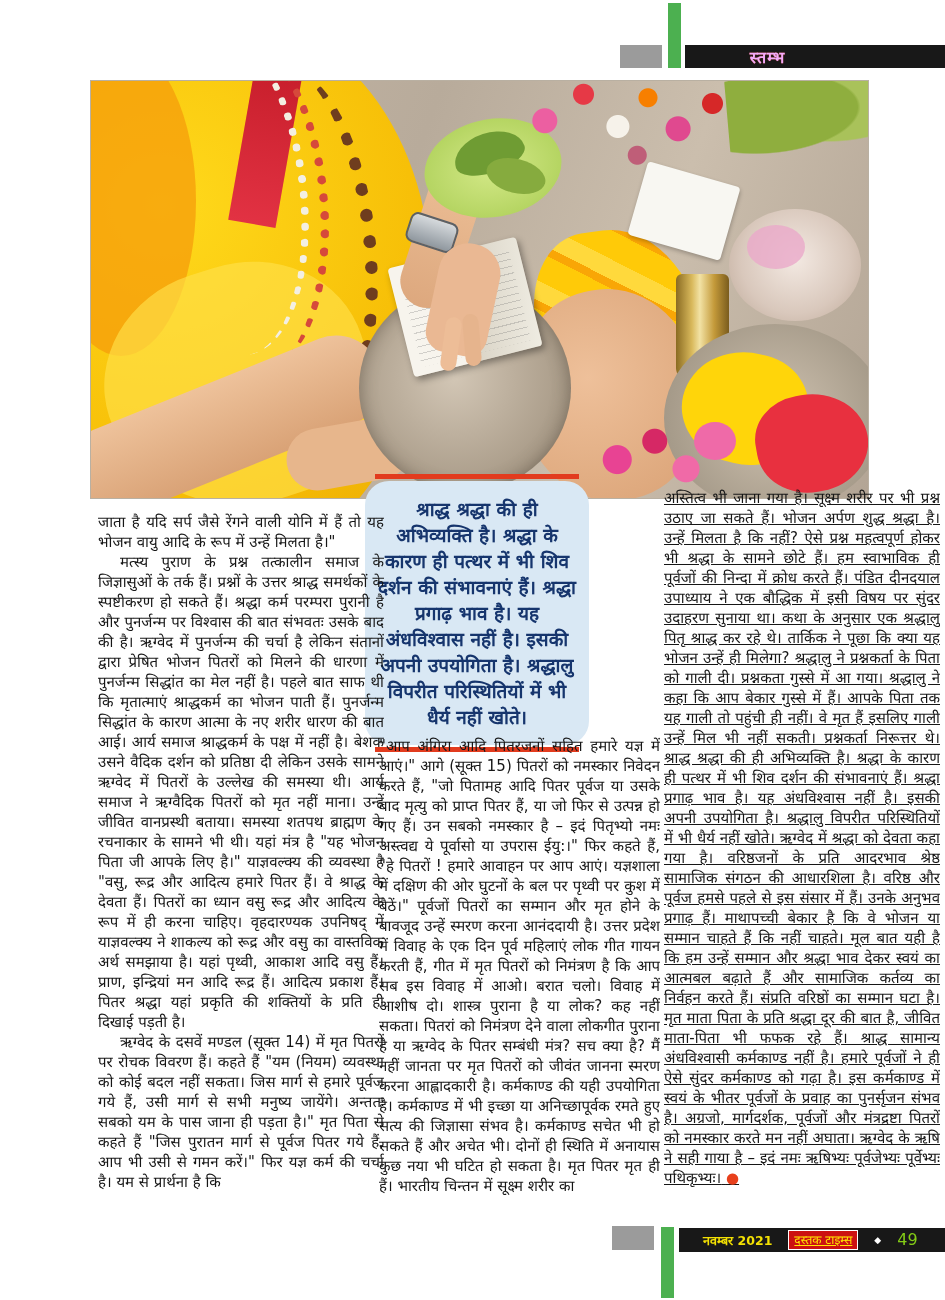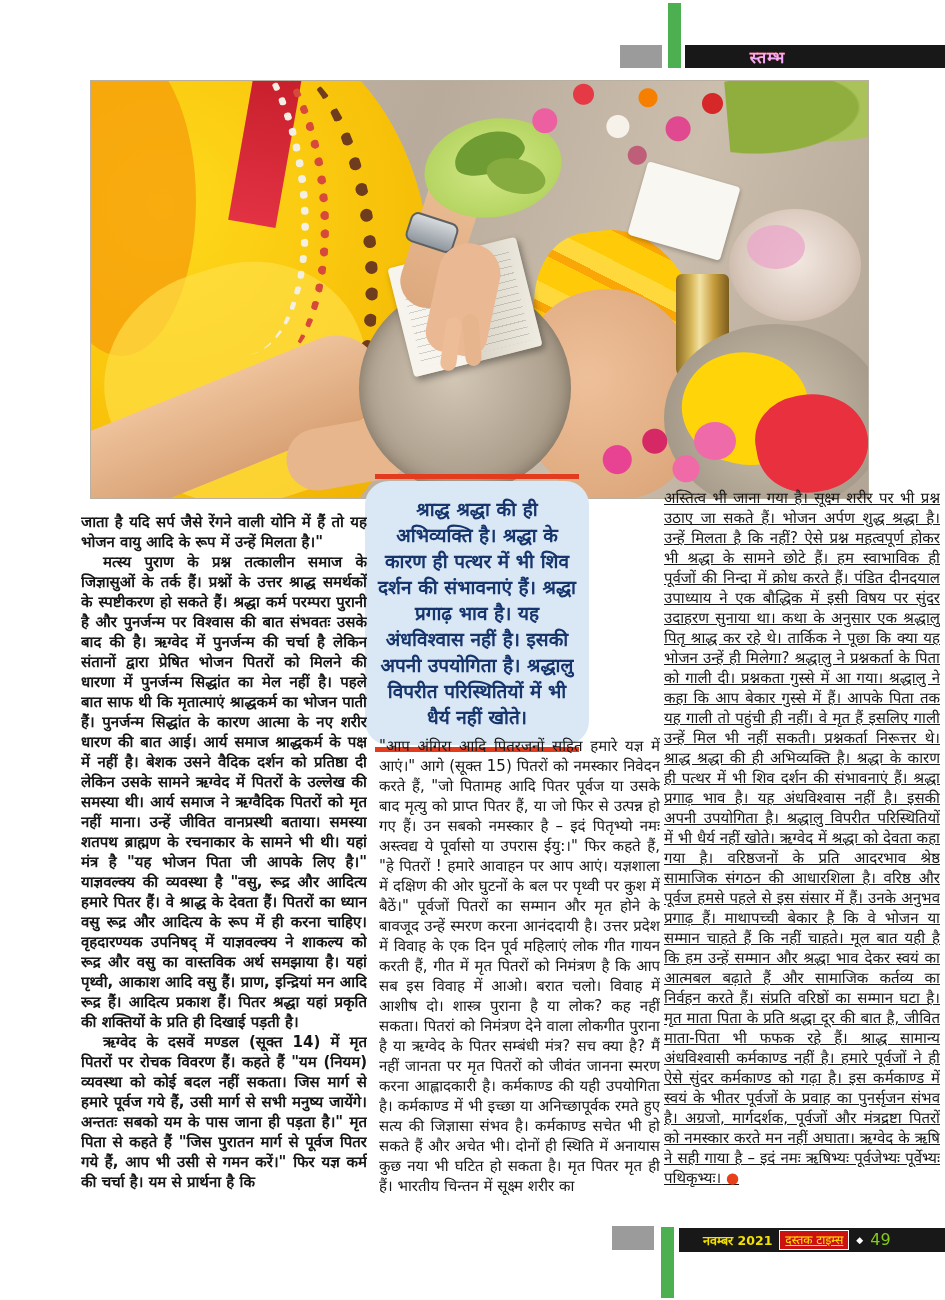--- a/index.html
+++ b/index.html
@@ -100,30 +100,30 @@
   .quote{position:absolute;left:365px;top:474px;width:224px;}
   .q-rule{height:5px;background:#e23b1e;margin:0 10px;}
   .q-box{margin-top:2px;margin-bottom:2px;background:#d9e8f4;border-radius:24px;
          padding:15px 10px;text-align:center;color:#16356d;font-weight:bold;
          font-size:19px;line-height:26px;}
 
   
   .col{position:absolute;overflow:hidden;color:#161616;}
   .col p{margin:0;text-align:justify;font-size:15px;line-height:20px;text-indent:22px;}
   .col p.noind{text-indent:0;}
-  .col1{left:81px;top:512px;width:286px;height:705px;font-weight:bold;}
+  .col1{left:98px;top:512px;width:286px;height:705px;}
   .col2{left:379px;top:736px;width:281px;height:481px;}
   .col3{left:664px;top:488px;width:276px;height:705px;text-decoration:underline;}
   .end-dot{color:#e8401c;font-size:15px;}
 
   
   .ftr-gray{position:absolute;left:612px;top:1226px;width:42px;height:24px;background:#9b9b9b;}
   .ftr-green{position:absolute;left:661px;top:1227px;width:13px;height:71px;background:#4cb050;}
   .ftr-black{position:absolute;left:679px;top:1228px;width:266px;height:24px;background:#181818;
-             display:flex;align-items:center;gap:7px;padding-left:24px;box-sizing:border-box;}
+             display:flex;align-items:center;gap:16px;padding-left:24px;box-sizing:border-box;}
   .ftr-date{color:#f3e003;font-size:12.5px;font-weight:bold;}
   .ftr-logo{background:#cc1111;color:#ffe600;border:1px solid #fff;padding:0 5px 1px 5px;
             font-size:12px;font-weight:normal;text-decoration:underline;text-decoration-color:#ffe600;}
   .ftr-diamond{color:#fff;font-size:9px;}
   .ftr-page{color:#84cc16;font-size:16px;font-weight:normal;line-height:1;}
 </style>
 </head>
 <body>
 
 <div class="page">

